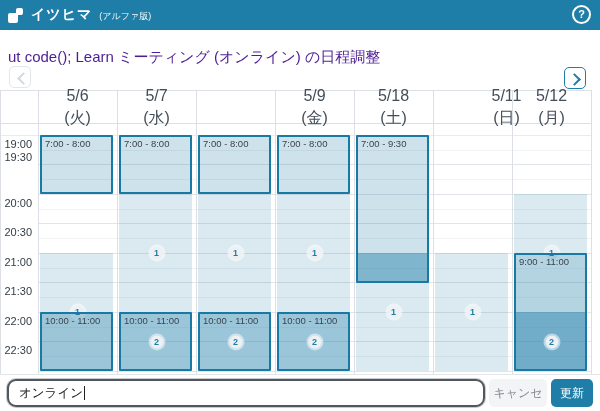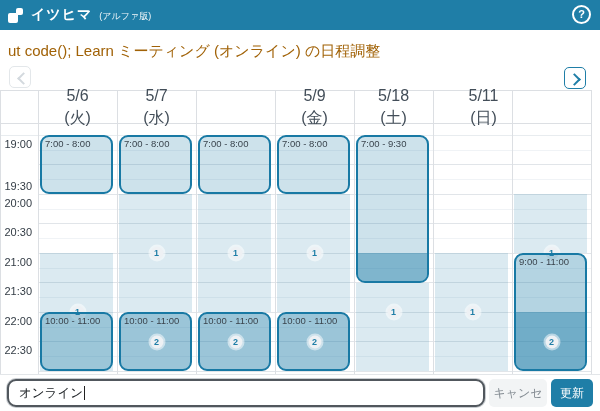--- a/index.html
+++ b/index.html
@@ -11,42 +11,42 @@
           display:flex;align-items:center;padding:0 8px;box-sizing:border-box;color:#fff;}
   .logo{width:15px;height:15px;position:relative;margin-right:8px;flex:0 0 auto;}
   .logo .sq1{position:absolute;left:0;bottom:0;width:10px;height:10px;background:#fff;border-radius:2px;}
   .logo .sq2{position:absolute;right:0;top:0;width:7px;height:7px;background:#fff;border-radius:2px;}
   .appname{font-size:14px;font-weight:bold;letter-spacing:1px;}
   .alpha{font-size:9px;margin-left:7px;margin-top:2px;opacity:.95;}
   .helpbtn{position:absolute;right:9px;top:5px;width:19px;height:19px;border:2px solid #fff;border-radius:50%;
            box-sizing:border-box;color:#fff;font-size:11px;font-weight:bold;line-height:15px;text-align:center;}
 
   
-  .pagetitle{position:absolute;left:8px;top:42px;font-size:15px;font-weight:500;color:#a16207;}
+  .pagetitle{position:absolute;left:8px;top:48px;font-size:15px;font-weight:500;color:#4c1d95;}
   .navbtn{position:absolute;width:22px;height:22px;border-radius:5px;box-sizing:border-box;background:#fff;}
   .navbtn .chev{position:absolute;left:7px;top:7px;width:7px;height:7px;border-top:2px solid;border-right:2px solid;}
   .navprev{left:9px;top:66px;border:1px solid #e3e7ea;}
   .navprev .chev{transform:rotate(-135deg);border-color:#d3d9de;left:9px;}
   .navnext{left:564px;top:67px;border:1.5px solid #1f7ea7;}
   .navnext .chev{transform:rotate(45deg);border-color:#1f7ea7;left:5px;}
 
   
   .grid{position:absolute;left:0;top:90px;width:592px;height:284px;background:#fff;}
   .hline,.vline{position:absolute;background:#dcdfe3;}
   .rowsbg{position:absolute;left:38px;top:45px;width:553px;height:239px;
           background-image:repeating-linear-gradient(to bottom,
             #e1e5e9 0,#e1e5e9 1px,transparent 1px,transparent 14.7px,
             #f0f3f6 14.7px,#f0f3f6 15.8px,transparent 15.8px,transparent 29.5px);}
   .dhead{position:absolute;top:0;width:79px;height:33px;display:flex;flex-direction:column;
          align-items:center;justify-content:center;font-size:16px;line-height:1.35;color:#434e59;}
   .tlabel{position:absolute;left:0;width:32px;text-align:right;transform:translateY(-50%);
           font-size:11px;color:#333c45;}
   .dcol{position:absolute;top:45px;width:79px;height:239px;}
   .heat{position:absolute;left:2px;right:4px;z-index:0;}
-  .block{position:absolute;left:2px;right:4px;z-index:2;border:2px solid #1879a4;border-radius:9px;
+  .block{position:absolute;left:2px;right:4px;z-index:2;border:2px solid #1879a4;border-radius:1px;
          box-sizing:border-box;overflow:hidden;}
   .blabel{position:absolute;top:1px;left:3px;font-size:9.5px;color:#3a444d;white-space:nowrap;z-index:2;}
   .overlay{position:absolute;left:0;right:0;z-index:0;}
   .badge{position:absolute;left:50%;transform:translate(-50%,-50%);z-index:3;min-width:13px;height:13px;
          padding:0 2px;border-radius:7px;background:#eef1f4;box-shadow:0 0 0 2px rgba(255,255,255,.5);
          color:#1f7ea7;font-size:9px;font-weight:bold;line-height:13px;text-align:center;box-sizing:border-box;}
   .badge.behind{z-index:1;}
 
   
   .footer{position:absolute;left:0;top:374px;width:600px;height:37px;background:#fff;border-top:1px solid #e3e6e9;box-sizing:border-box;}
@@ -80,21 +80,21 @@
     <span class="chev"></span>
   </div>
 
 <div class="grid">
   <div class="rowsbg"></div>
   <div class="hline" style="left:0;top:0;width:592px;height:1px"></div>
   <div class="hline" style="left:0;top:33px;width:592px;height:1px"></div>
   <div class="hline" style="left:0;top:45px;width:592px;height:1px;background:#e8ecef"></div>
   <div class="vline" style="left:0;top:0;width:1px;height:284px"></div>
 <div class="tlabel" style="top: 53.5px;">19:00</div>
-    <div class="tlabel" style="top: 96px; text-align: right;">19:30</div>
+    <div class="tlabel" style="top: 67px; text-align: right;">19:30</div>
     <div class="tlabel" style="top: 112.5px;">20:00</div>
     <div class="tlabel" style="top: 142px;">20:30</div>
     <div class="tlabel" style="top: 171.5px;">21:00</div>
     <div class="tlabel" style="top: 201px;">21:30</div>
     <div class="tlabel" style="top: 230.5px;">22:00</div>
     <div class="tlabel" style="top: 260px;">22:30</div>
     <div class="vline" style="left: 38px; top: 0px; width: 1px; height: 284px;"></div>
     <div class="dhead" style="left: 38px;">
       <div>5/6</div>
       <div>(火)</div>
@@ -160,29 +160,33 @@
     </div>
     <div class="dcol" style="left: 354px;">
       <div class="heat" style="top: 147.5px; height: 88.5px; background: rgba(28, 124, 166, 0.16);"></div>
       <div class="badge" style="top: 177px;">1</div>
       <div class="block" style="top: 0px; height: 147.5px; background: rgba(28, 124, 166, 0.22);">
         <div class="overlay" style="top: 116px; height: 29.5px; background: rgba(28, 124, 166, 0.44);"></div>
         <div class="blabel">7:00 - 9:30</div>
       </div>
     </div>
     <div class="vline" style="left: 433px; top: 0px; width: 1px; height: 284px;"></div>
-    <div class="dhead" style="left: 433px; padding-left: 11px;">
+    <div class="dhead" style="left: 456px; padding-left: 11px;">
       <div>5/11</div>
       <div>(日)</div>
     </div>
     <div class="dcol" style="left: 433px;">
       <div class="heat" style="top: 118px; height: 118px; background: rgba(28, 124, 166, 0.16);"></div>
       <div class="badge" style="top: 177px;">1</div>
     </div>
     <div class="vline" style="left: 512px; top: 0px; width: 1px; height: 284px;"></div>
+    <div class="dhead" style="left: 512px;">
+      <div>5/12</div>
+      <div>(月)</div>
+    </div>
     <div class="dcol" style="left: 512px;">
       <div class="heat" style="top: 59px; height: 59px; background: rgba(28, 124, 166, 0.16);"></div>
       <div class="badge behind" style="top: 118px;">1</div>
       <div class="badge" style="top: 206.5px;">2</div>
       <div class="block" style="top: 118px; height: 118px; background: rgba(28, 124, 166, 0.33);">
         <div class="overlay" style="top: 57px; height: 59px; background: rgba(28, 124, 166, 0.44);"></div>
         <div class="blabel">9:00 - 11:00</div>
       </div>
     </div>
     <div class="vline" style="left: 591px; top: 0px; width: 1px; height: 284px;"></div>

